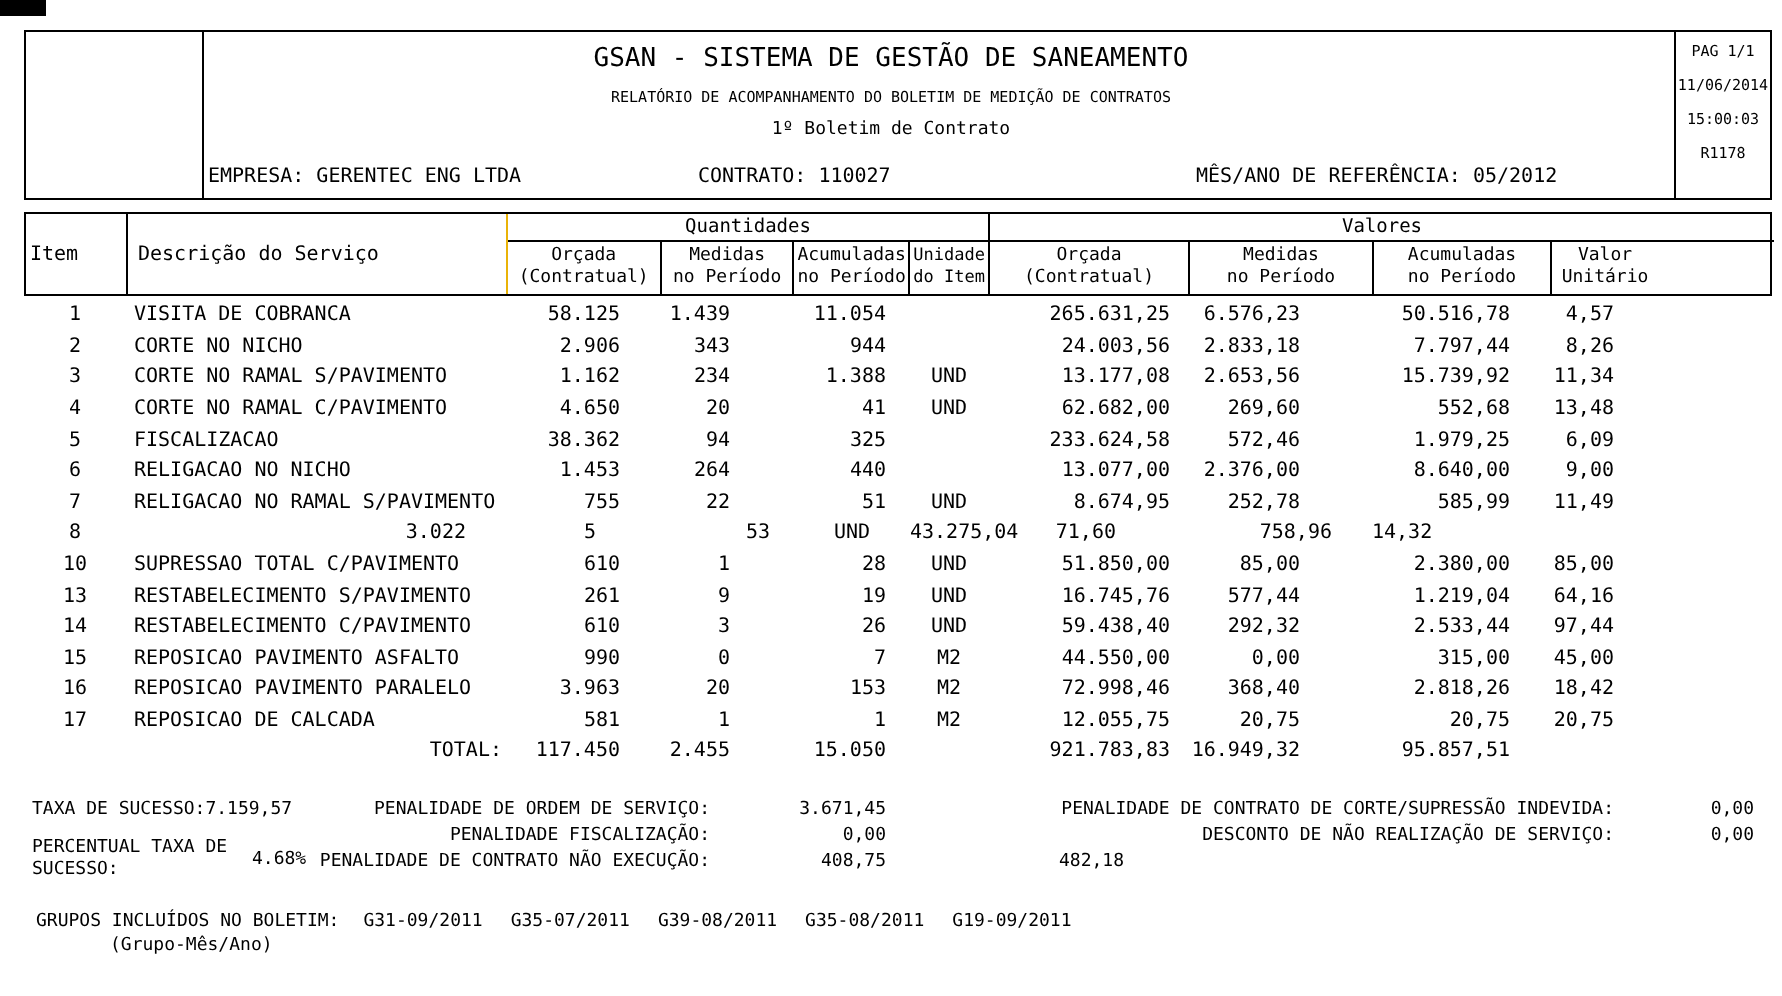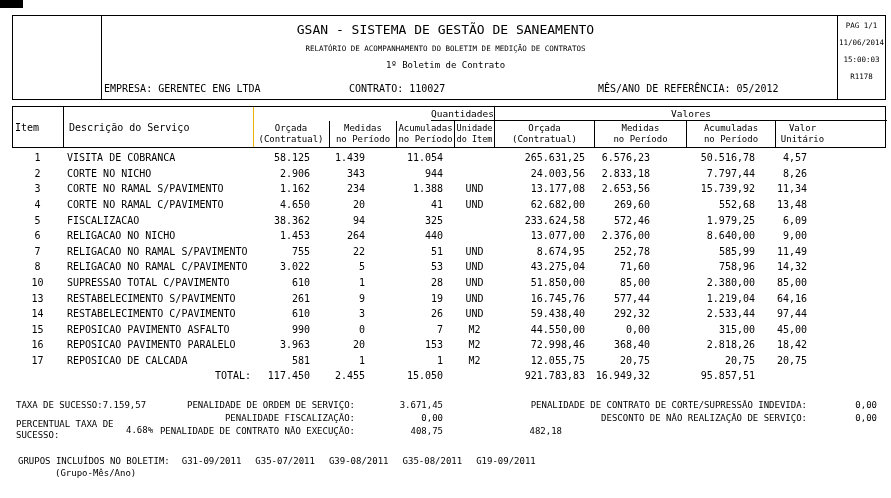--- a/index.html
+++ b/index.html
@@ -21,21 +21,21 @@
   .r-sub1{font-size:7.5px;margin-top:7px;white-space:nowrap;}
   .r-sub2{font-size:9px;margin-top:7px;white-space:nowrap;}
   .empresa-row{left:88px;right:48px;bottom:4px;height:12px;font-size:10px;}
   .empresa-row span{position:absolute;white-space:nowrap;}
   .f-empresa{left:3px;} .f-contrato{left:248px;} .f-referencia{left:497px;}
   
   .thead-box{left:12px;top:106px;width:874px;height:42px;border:1px solid #000;box-sizing:border-box;display:flex;font-size:9px;}
   .th-item{width:51px;flex:none;border-right:1px solid #000;display:flex;align-items:center;padding-left:2px;box-sizing:border-box;font-size:10px;}
   .th-desc{width:190px;flex:none;border-right:1px solid #eab308;display:flex;align-items:center;padding-left:5px;box-sizing:border-box;font-size:10px;}
   .th-group{flex:none;display:flex;flex-direction:column;}
-  .th-group.qg{width:241px;border-right:1px solid #000;box-sizing:border-box;align-items:flex-end;}
+  .th-group.qg{width:241px;border-right:1px solid #000;box-sizing:border-box;}
   .th-group.vg{flex:1;}
   .group-top{height:13px;border-bottom:1px solid #000;text-align:center;line-height:13px;font-size:9.5px;}
   .group-cols{flex:1;display:flex;}
   .gcell{display:flex;flex-direction:column;justify-content:center;text-align:center;box-sizing:border-box;line-height:11px;}
   .gcell.bdr{border-right:1px solid #000;}
   .w-qorc{width:77px;} .w-qmed{width:67px;} .w-qacu{width:58px;} .w-quni{width:39px;font-size:8.5px;}
   .w-vorc{width:100px;} .w-vmed{width:92px;} .w-vacu{width:89px;} .w-vuni{width:111px;padding-right:58px;}
   
   .rows{left:12px;top:150px;width:874px;}
   .row,.total-row{display:grid;grid-template-columns:51px 190px 77px 67px 58px 39px 100px 92px 89px 111px;
@@ -221,21 +221,20 @@
       <span class="c-qmed">22</span>
       <span class="c-qacu">51</span>
       <span class="c-unid">UND</span>
       <span class="c-vorc">8.674,95</span>
       <span class="c-vmed">252,78</span>
       <span class="c-vacu">585,99</span>
       <span class="c-vuni">11,49</span>
     </div>
     <div class="row">
       <span class="c-item">8</span>
-      <span class="c-desc">RELIGACAO NO RAMAL C/PAVIMENTO</span>
       <span class="c-qorc">3.022</span>
       <span class="c-qmed">5</span>
       <span class="c-qacu">53</span>
       <span class="c-unid">UND</span>
       <span class="c-vorc">43.275,04</span>
       <span class="c-vmed">71,60</span>
       <span class="c-vacu">758,96</span>
       <span class="c-vuni">14,32</span>
     </div>
     <div class="row">

